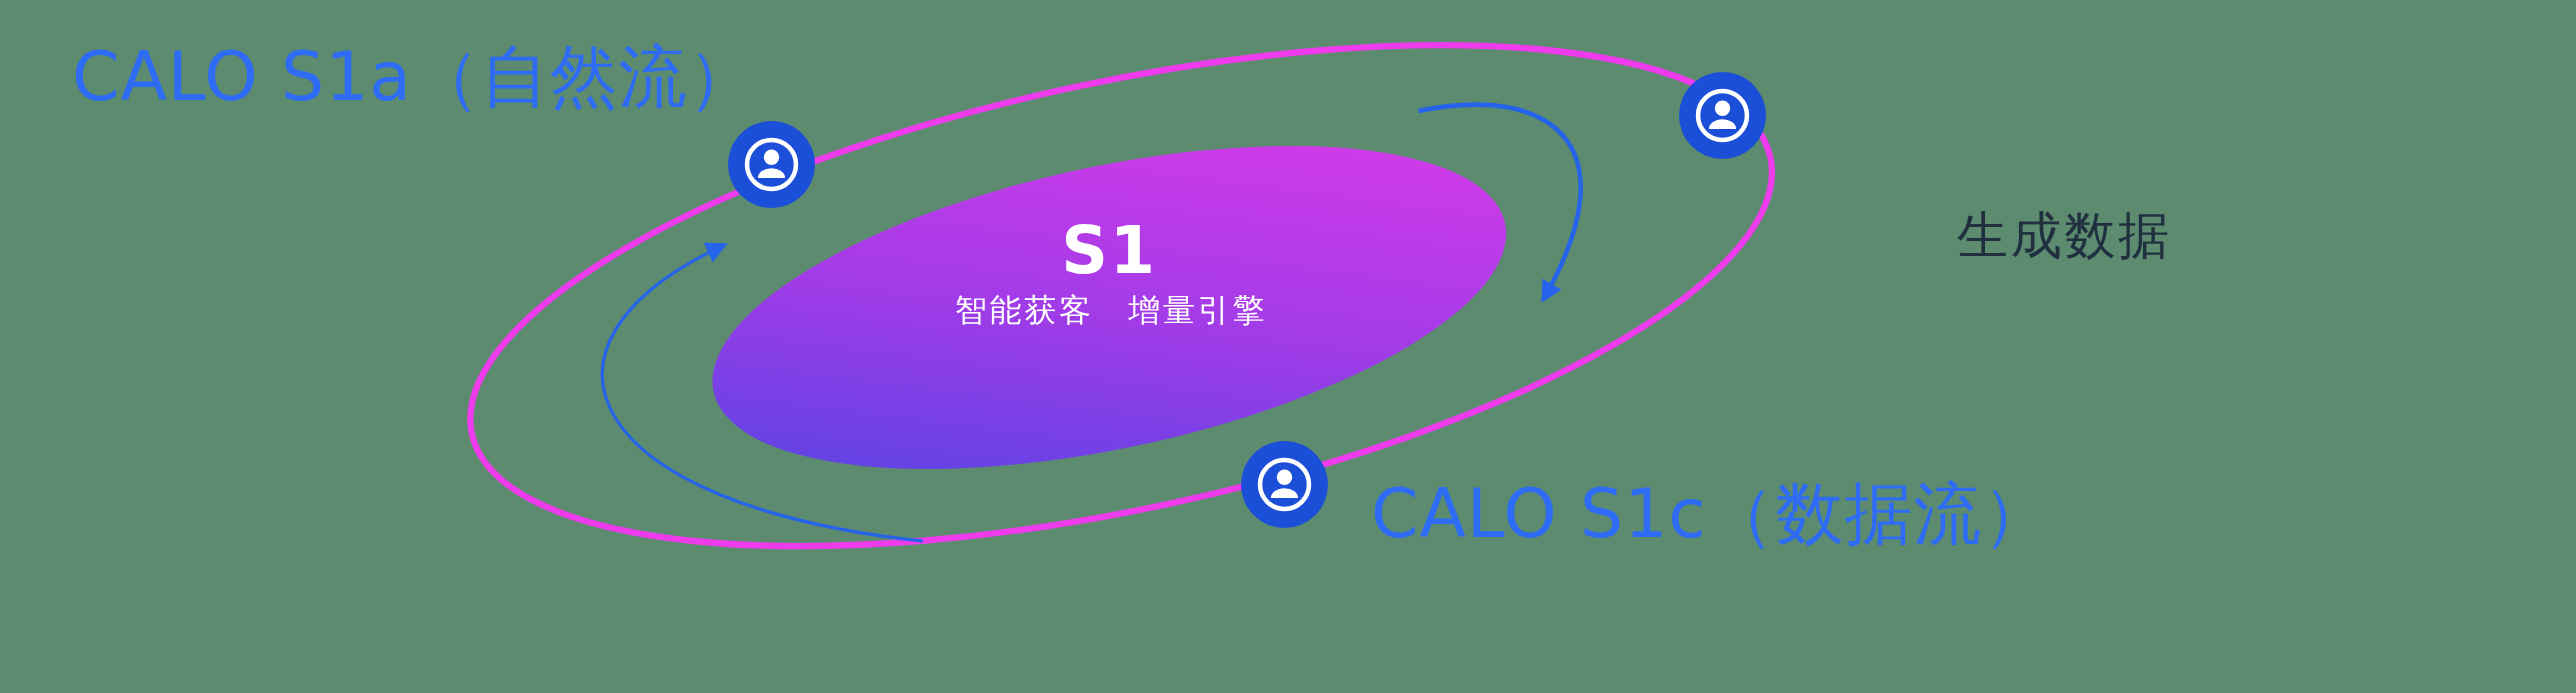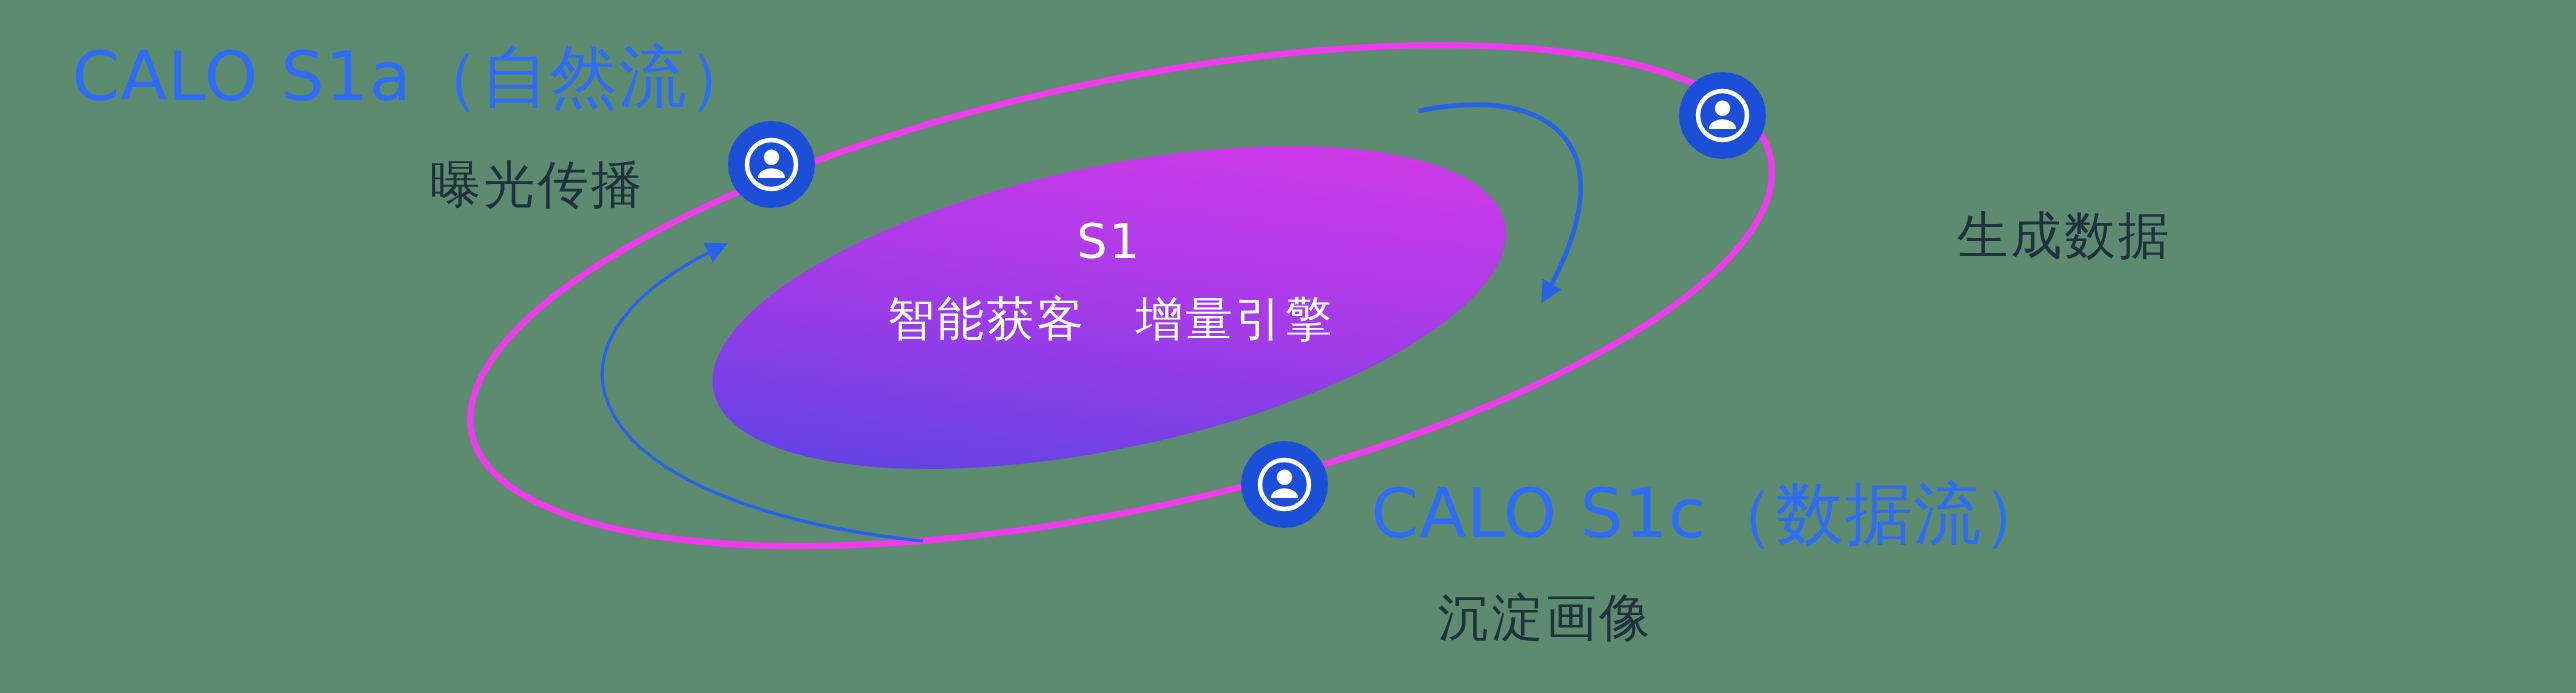--- a/index.html
+++ b/index.html
@@ -27,31 +27,31 @@
     font-weight: 400;
     color: var(--label-dark, #21303f);
     white-space: nowrap;
     letter-spacing: 2.7px;
     line-height: 1.15;
   }
   .core-title {
     position: absolute;
     left: 1109px; top: 215px;
     transform: translateX(-50%);
-    font-size: 48px;
-    font-weight: 400;
+    font-size: 65px;
+    font-weight: 700;
     letter-spacing: 1.8px;
     color: var(--center-text, #ffffff);
     line-height: 1.1;
   }
   .core-sub {
     position: absolute;
     left: 1111px; top: 293px;
     transform: translateX(-50%);
-    font-size: 47px;
+    font-size: 32px;
     font-weight: 500;
     letter-spacing: 2.7px;
     white-space: nowrap;
     color: var(--center-text, #ffffff);
     line-height: 1.1;
   }
   .orbit-icon { position: absolute; width: 87px; height: 87px; }
   .orbit-icon svg { width: 100%; height: 100%; display: block; }
 </style>
 </head>
@@ -105,21 +105,19 @@
   <div class="orbit-icon" style="left:1241px; top:441px;">
     <svg viewBox="0 0 96 96">
       <circle cx="48" cy="48" r="48" style="fill: var(--icon-blue, #1b4fd8)"></circle>
       <circle cx="48" cy="48" r="27" fill="none" stroke="#ffffff" stroke-width="5"></circle>
       <circle cx="48" cy="40" r="8.5" fill="#ffffff"></circle>
       <path d="M33 63 a15 11 0 0 1 30 0 z" fill="#ffffff"></path>
     </svg>
   </div>
 
   <div class="label-title" style="left:40px;  top:38px;margin-left:32px;">CALO S1a（自然流）</div>
-  <div class="label-sub" style="left:430px; top:156px;">曝光传播</div>
 
   <div class="label-sub" style="left:1957px; top:207px;">生成数据</div>
 
   <div class="label-title" style="left:1371px; top:475px;text-align:center;">CALO S1c（数据流）</div>
-  <div class="label-sub" style="left:1438px; top:589px;">沉淀画像</div>
 
 </div>
 
 
 </body></html>

